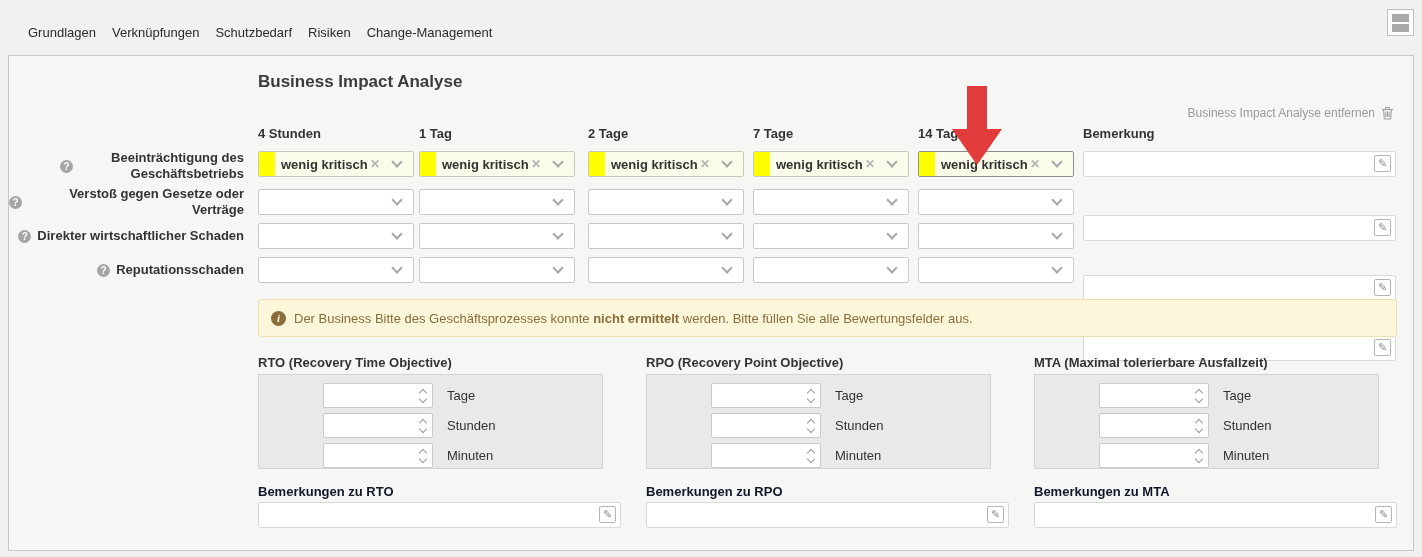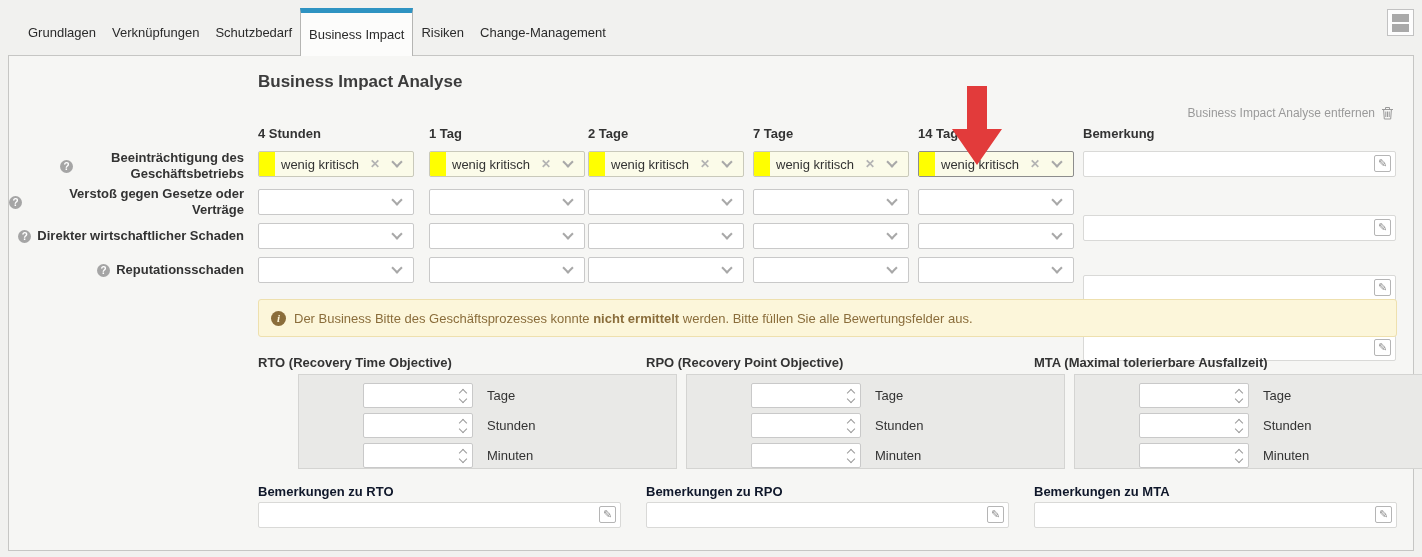--- a/index.html
+++ b/index.html
@@ -46,21 +46,21 @@
   }
   .panel > * { position: absolute; }
   .title { left: 249px; top: 16px; font-size: 17px; font-weight: 600; color: #3c3c3c; }
   .remove-link {
     right: 19px; top: 50px;
     display: flex; align-items: flex-start; gap: 6px;
     font-size: 12px; color: #9a9a9a; cursor: pointer;
   }
   
   .hdr { top: 70px; font-size: 13px; font-weight: bold; color: #333; white-space: nowrap; }
-  .c0 { left: 249px; } .c1 { left: 420px; } .c2 { left: 579px; }
+  .c0 { left: 249px; } .c1 { left: 410px; } .c2 { left: 579px; }
   .c3 { left: 744px; } .c4 { left: 909px; } .c5 { left: 1074px; }
   .r0 { top: 95px; } .r1 { top: 133px; } .r2 { top: 167px; } .r3 { top: 201px; }
   .cell { width: 156px; height: 26px; }
   .rowlabel {
     left: 0; right: 1169px;
     display: flex; align-items: center; justify-content: flex-end; gap: 6px;
     font-size: 13px; font-weight: bold; color: #333; text-align: right;
     line-height: 1.25;
   }
   .rowlabel.rl0 { top: 92px; height: 36px; }
@@ -74,21 +74,21 @@
     line-height: 13px; text-align: center; cursor: pointer;
   }
   .dd {
     display: flex; align-items: center;
     background: #fff; border: 1px solid #c9c9c9; border-radius: 2px;
     cursor: pointer; overflow: hidden;
   }
   .dd.filled { background: #fbfbe9; border-color: #c9c9bb; }
   .dd.hl { border-color: #8d8d8d; }
   .swatch { width: 16px; align-self: stretch; background: #ffff00; flex: 0 0 auto; }
-  .ddtext { flex: 1; margin-left: 6px; font-size: 13px; color: #333; white-space: nowrap; overflow: hidden; }
+  .ddtext { flex: 1; margin-left: 6px; font-size: 13px; color: #333; white-space: nowrap; overflow: hidden; font-weight: bold; }
   .ddx { color: #b3b3b3; font-size: 12px; font-weight: bold; margin-right: 13px; cursor: pointer; }
   .caret {
     flex: 0 0 auto; width: 8px; height: 8px; margin-right: 12px; margin-top: -4px;
     border-right: 2px solid #a8a8a8; border-bottom: 2px solid #a8a8a8;
     transform: rotate(45deg);
   }
   .remark { width: 313px; position: relative; }
   .remark input {
     width: 100%; height: 100%;
     border: 1px solid #d9d9d7; border-radius: 2px; background: #fff;
@@ -111,22 +111,22 @@
   .info-ic {
     flex: 0 0 auto; width: 15px; height: 15px; border-radius: 50%;
     background: #8a6d3b; color: #fcf6da;
     font-family: "Liberation Serif", serif; font-style: italic; font-weight: bold;
     font-size: 11px; line-height: 15px; text-align: center;
   }
   
   .objhdr { top: 299px; font-size: 13px; font-weight: bold; color: #333; white-space: nowrap; }
   .ox0 { left: 249px; } .ox1 { left: 637px; } .ox2 { left: 1025px; }
   .objpanel {
-    top: 318px; width: 379px; height: 95px;
-    background: #e9e9e7; border: 1px solid #d4d4d2; margin-left: 40px;
+    top: 318px; width: 345px; height: 95px;
+    background: #e9e9e7; border: 1px solid #d4d4d2;
   }
   .objrow { position: absolute; left: 0; right: 0; height: 25px; }
   .or0 { top: 8px; } .or1 { top: 38px; } .or2 { top: 68px; }
   .numwrap {
     position: absolute; left: 64px; top: 0; width: 110px; height: 25px;
     background: #fff; border: 1px solid #c9c9c9; border-radius: 2px;
   }
   .numwrap input {
     width: 100%; height: 100%; border: none; background: transparent;
     font: 13px "Liberation Sans", sans-serif; color: #333; padding: 0 20px 0 6px;
@@ -152,21 +152,20 @@
 </style>
 </head>
 <body>
 
 <div class="page">
 
   <div class="tabbar">
     <div class="tab">Grundlagen</div>
     <div class="tab">Verknüpfungen</div>
     <div class="tab">Schutzbedarf</div>
-    <div class="tab active">Business Impact</div>
     <div class="tab">Risiken</div>
     <div class="tab">Change-Management</div>
     <div class="layout-toggle">
       <span class="bar"></span>
       <span class="bar"></span>
     </div>
   </div>
 
   <div class="panel">
 

